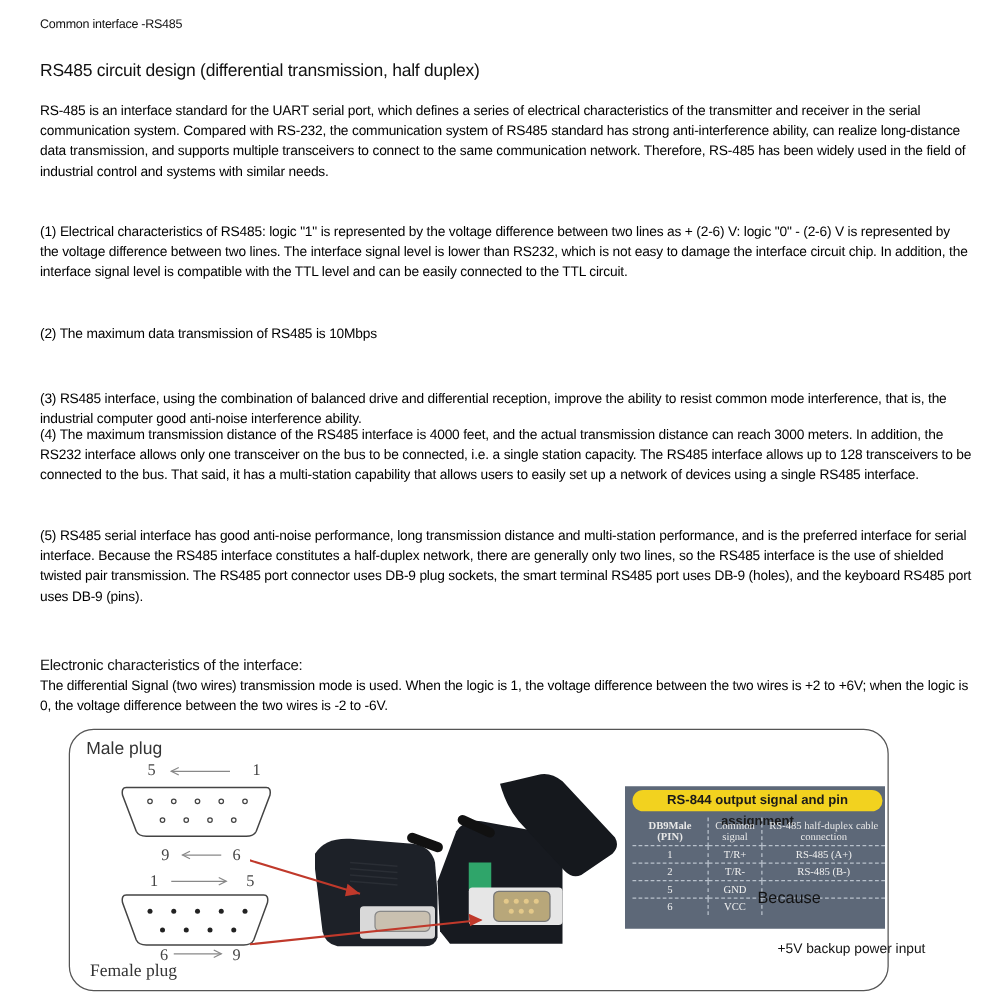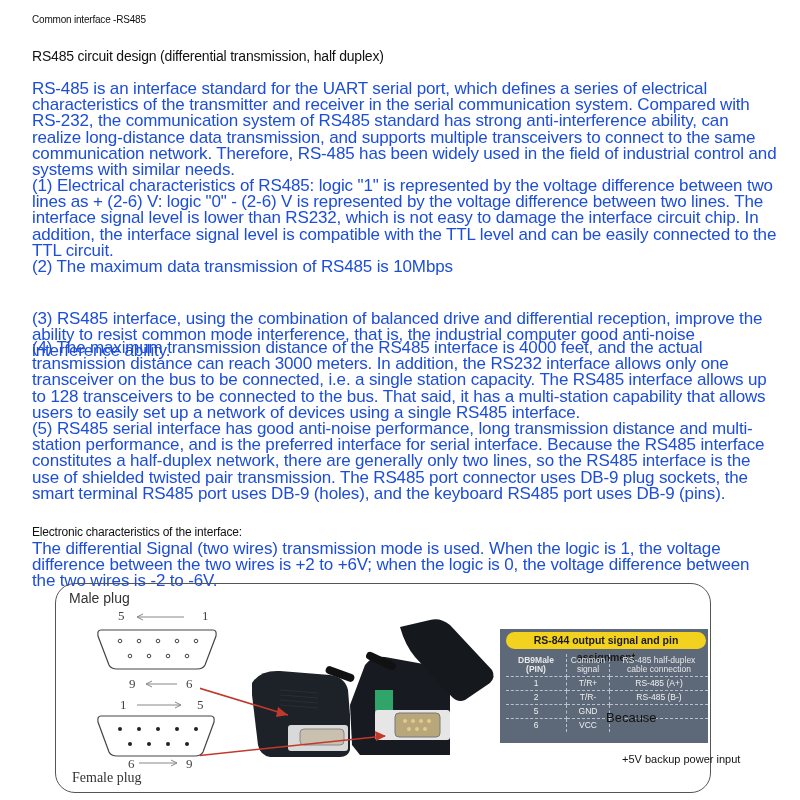--- a/index.html
+++ b/index.html
@@ -1,33 +1,33 @@
 <!DOCTYPE html>
 <html><head>
   <meta charset="utf-8">
   <style>
     html, body { margin: 0; padding: 0; background: #ffffff; }
     body { width: 800px; height: 800px; position: relative; overflow: hidden;
            font-family: "Liberation Sans", "DejaVu Sans", sans-serif; color: #222; }
     .h1 { position: absolute; left: 32px; top: 14px; font-size: 10px; color: #111; letter-spacing: -0.2px; }
     .h2 { position: absolute; left: 32px; top: 48px; font-size: 14px; color: #111; letter-spacing: -0.2px; }
-    .para { position: absolute; left: 32px; width: 745px; font-size: 17px; line-height: 16.2px; color: #1d4ed8; letter-spacing: -0.15px; margin: 0; }
+    .para { position: absolute; left: 32px; width: 745px; font-size: 11px; line-height: 16.2px; color: #000000; letter-spacing: -0.15px; margin: 0; }
     .h3 { position: absolute; left: 32px; top: 525px; font-size: 12px; color: #111; letter-spacing: -0.2px; }
 
     .figure { position: absolute; left: 55px; top: 583px; width: 656px; height: 210px;
               border: 1.5px solid #555; border-radius: 20px; box-sizing: border-box; }
     .fig-label { position: absolute; font-size: 14px; color: #333; }
     .pin-num { position: absolute; font-family: "Liberation Serif", serif; font-size: 13px; color: #444; }
 
     .connector-svg { position: absolute; }
 
     .table-wrap { position: absolute; left: 500px; top: 629px; width: 208px; height: 114px; background: #5d6878; }
     .table-title { position: absolute; left: 6px; top: 3px; width: 200px; height: 17px; background: #f2d21f;
                    border-radius: 9px; font-size: 10.5px; line-height: 17px; text-align: center; color: #1a1a1a; font-weight: bold; }
-    .pin-table { position: absolute; left: 6px; top: 25px; width: 202px; border-collapse: collapse; font-size: 8.5px; color: #f0f0f0; }
+    .pin-table { position: absolute; left: 6px; top: 25px; width: 202px; border-collapse: collapse; font-size: 8.5px; color: #f0f0f0; font-family: Liberation Serif, serif; }
     .pin-table th, .pin-table td { border-right: 1px dashed #b9c1cc; border-bottom: 1px dashed #b9c1cc; text-align: center; padding: 0 2px; }
     .pin-table th { font-weight: normal; height: 22px; line-height: 9px; color: #e8e8e8; }
     .pin-table th.first { font-weight: bold; }
     .pin-table td { height: 13px; line-height: 13px; }
     .pin-table tr > *:last-child { border-right: none; }
     .pin-table tr:last-child td { border-bottom: none; }
     .overlay-ground { position: absolute; left: 606px; top: 710px; font-size: 13px; color: #111; }
     .overlay-vcc { position: absolute; left: 622px; top: 753px; font-size: 11px; color: #111; background: transparent; }
   </style>
 </head>

